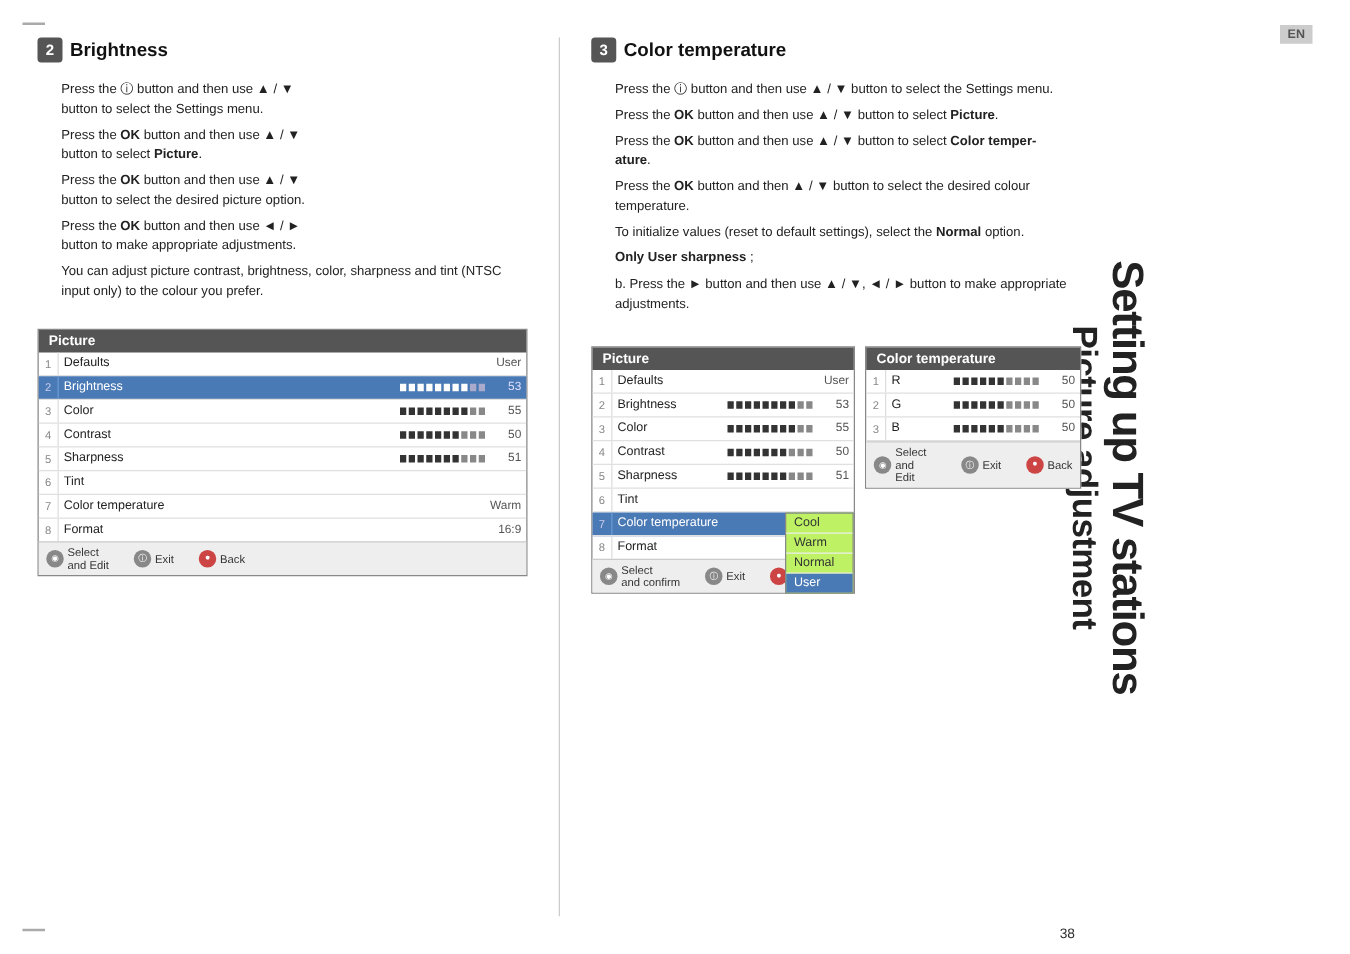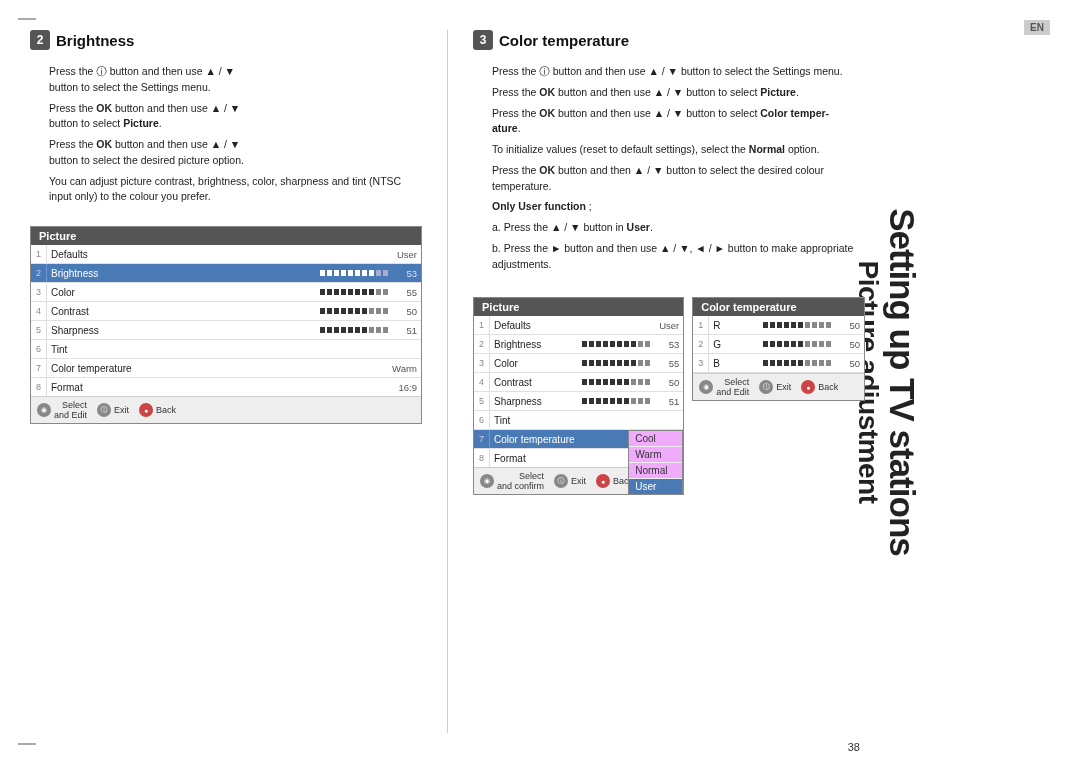--- a/index.html
+++ b/index.html
@@ -201,27 +201,26 @@
       background: #aac;
     }
     .picture-row.selected .bar-seg.active {
       background: #ffffff;
     }
 
     
     .panel-footer {
       background: #eee;
       display: flex;
-      gap: 10px;
+      gap: 20px;
       padding: 3px 6px;
       align-items: center;
       font-size: 9px;
       color: #333;
       border-top: 1px solid #ccc;
-      text-align: right;
     }
     .ctrl-btn {
       display: inline-flex;
       align-items: center;
       gap: 3px;
     }
     .ctrl-icon {
       width: 14px;
       height: 14px;
       border-radius: 50%;
@@ -231,21 +230,21 @@
       justify-content: center;
       color: white;
       font-size: 7px;
     }
 
     
     .ct-dropdown {
       position: absolute;
       right: 0;
       top: 0;
-      background: #f0abfc;
+      background: #bef264;
       border: 1px solid #888;
       font-size: 10px;
       z-index: 10;
       min-width: 55px;
     }
     .ct-option {
       padding: 2px 6px;
       border-bottom: 1px solid #eee;
       color: #333;
     }
@@ -308,20 +307,21 @@
 
     <div class="col-left">
       <div class="section-header">
         <div class="section-num">2</div>
         <div class="section-title">Brightness</div>
       </div>
       <div class="section-body">
         <p>Press the ⓘ button and then use ▲ / ▼<br>button to select the Settings menu.</p>
         <p>Press the <span class="bold">OK</span> button and then use ▲ / ▼<br>button to select <span class="bold">Picture</span>.</p>
         <p>Press the <span class="bold">OK</span> button and then use ▲ / ▼<br>button to select the desired picture option.</p>
+        <p>Press the <span class="bold">OK</span> button and then use ◄ / ►<br>button to make appropriate adjustments.</p>
         <p>You can adjust picture contrast, brightness, color, sharpness and tint (NTSC input only) to the colour you prefer.</p>
       </div>
 
       <div class="picture-panel">
         <div class="picture-panel-header">Picture</div>
 
         <div id="picture-rows-left">
             <div class="picture-row" style="position:relative;">
               <div class="row-num">1</div>
               <div class="row-label">Defaults</div>
@@ -432,24 +432,23 @@
 
     <div class="col-right">
       <div class="section-header">
         <div class="section-num">3</div>
         <div class="section-title">Color temperature</div>
       </div>
       <div class="section-body">
         <p>Press the ⓘ button and then use ▲ / ▼ button to select the Settings menu.</p>
         <p>Press the <span class="bold">OK</span> button and then use ▲ / ▼ button to select <span class="bold">Picture</span>.</p>
         <p>Press the <span class="bold">OK</span> button and then use ▲ / ▼ button to select <span class="bold">Color temper-<br>ature</span>.</p>
+        <p>Press the <span class="bold">OK</span>  button and then ▲ / ▼ button to select the desired colour temperature.</p>
         <p>To initialize values (reset to default settings), select the <span class="bold">Normal</span> option.</p>
-        <p>Press the <span class="bold">OK</span>  button and then ▲ / ▼ button to select the desired colour temperature.</p>
-        <p><span class="bold">Only User function</span> ;</p>
-        <p>a. Press the ▲ / ▼ button in <span class="bold">User</span>.</p>
+        <p><span class="bold">Only User sharpness</span> ;</p>
         <p>b. Press the ► button and then use ▲ / ▼, ◄ / ► button to make appropriate adjustments.</p>
       </div>
 
       <div style="display:flex; gap:8px; margin-top:4px;">
 
         <div style="flex:1.1; position:relative;">
           <div class="picture-panel">
             <div class="picture-panel-header">Picture</div>
             <div id="picture-rows-right">
                 <div class="picture-row" style="position:relative;">

